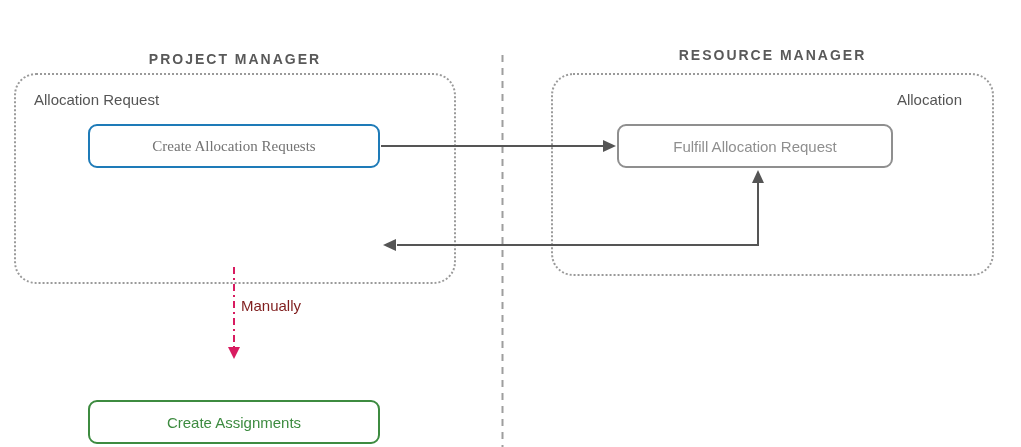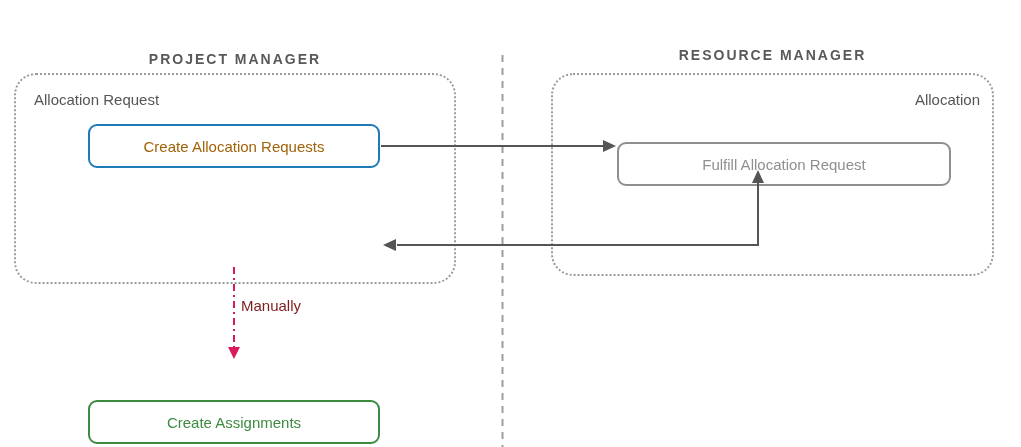--- a/index.html
+++ b/index.html
@@ -37,40 +37,40 @@
   }
   .group.left  { left: 14px;  top: 73px; width: 442px; height: 211px; }
   .group.right { left: 551px; top: 73px; width: 443px; height: 203px; }
   .group-label {
     position: absolute;
     font-size: 15px;
     color: #555555;
     top: 16px;
   }
   .group.left  .group-label { left: 18px; }
-  .group.right .group-label { right: 12px; text-align: left; }
+  .group.right .group-label { right: 30px; text-align: left; }
 
   .node {
     position: absolute;
     width: 292px;
     height: 44px;
     border-radius: 9px;
     background: #ffffff;
     box-sizing: border-box;
     display: flex;
     align-items: center;
     justify-content: center;
     font-size: 15px;
   }
-  .node.blue  { border: 2px solid #1e7bb8; color: #a16207; }
+  .node.blue  { border: 2px solid #1e7bb8; color: #737373; font-family: Liberation Serif, serif; }
   .node.gray  { border: 2px solid #8f8f8f; color: #8f8f8f; }
   .node.green { border: 2px solid #3d8b40; color: #3d8b40; }
 
   .node.create-requests { left: 88px;  top: 124px; }
-  .node.fulfill         { left: 617px; top: 124px; width: 334px; margin-top: 18px; }
+  .node.fulfill         { left: 617px; top: 124px; width: 276px; }
   .node.review          { left: 88px;  top: 222px; }
   .node.assignments     { left: 88px;  top: 360px; margin-top: 40px; }
 
   .arrow-layer {
     position: absolute;
     left: 0; top: 0;
     width: 1021px;
     height: 447px;
     pointer-events: none;
   }

